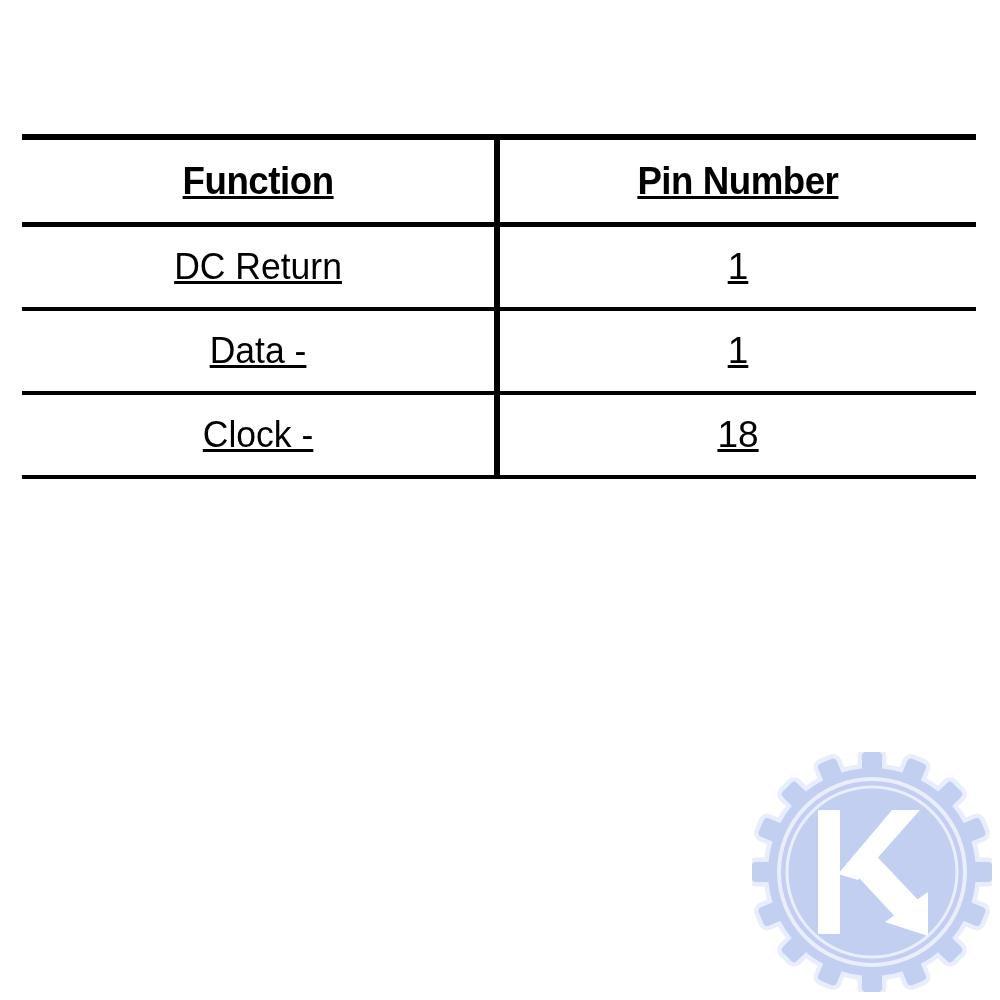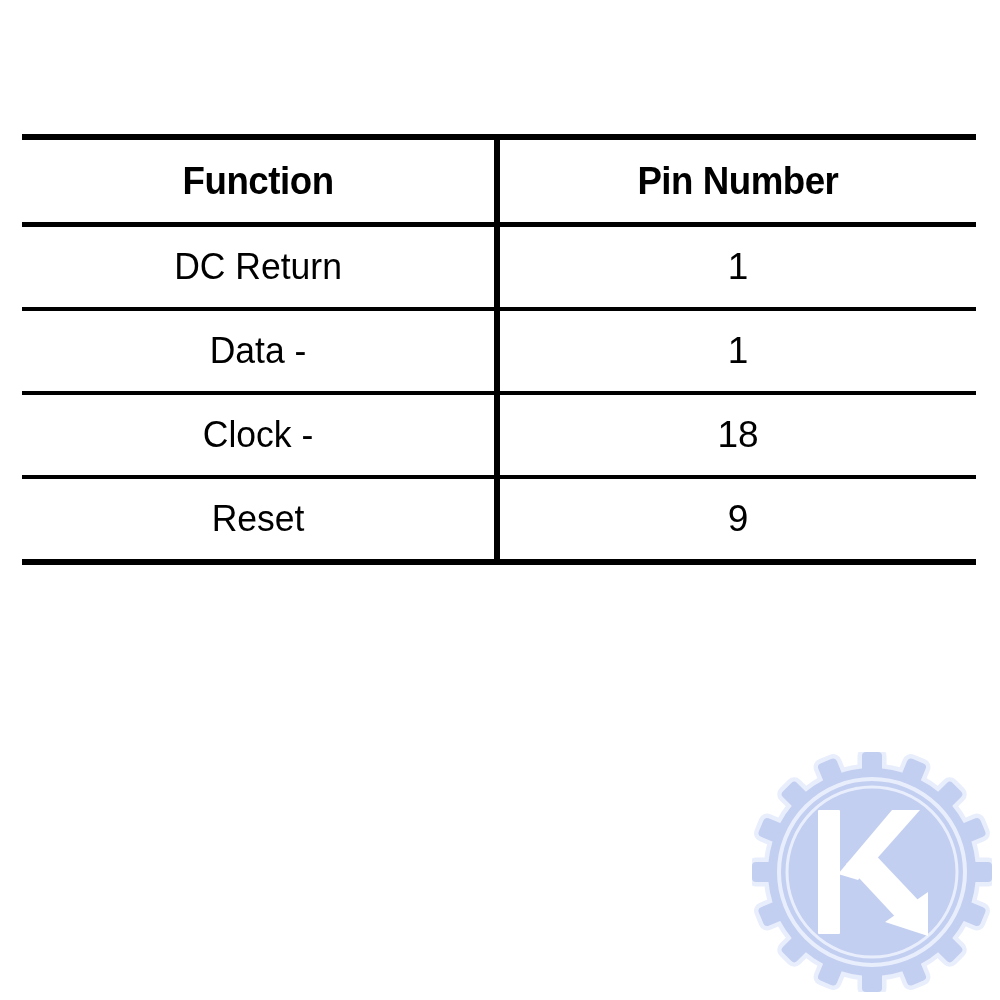--- a/index.html
+++ b/index.html
@@ -36,20 +36,21 @@
     top: 134px;
     width: 954px;
     z-index: 2;
   }
 
   table.pin-table {
     width: 954px;
     border-collapse: collapse;
     table-layout: fixed;
     background: transparent;
+    text-decoration: underline;
   }
 
   table.pin-table col.col-function { width: 475px; }
   table.pin-table col.col-pin      { width: 479px; }
 
   
   table.pin-table thead tr.header-row > th {
     border-top: 6px solid #000;
     border-bottom: 5px solid #000;
   }
@@ -166,19 +167,15 @@
         <td class="cell-pin">1</td>
       </tr>
       <tr>
         <td class="cell-function">Data -</td>
         <td class="cell-pin">1</td>
       </tr>
       <tr>
         <td class="cell-function">Clock -</td>
         <td class="cell-pin">18</td>
       </tr>
-      <tr class="last-row">
-        <td class="cell-function">Reset</td>
-        <td class="cell-pin">9</td>
-      </tr>
     </tbody>
   </table>
 </div>
 
 </body></html>

